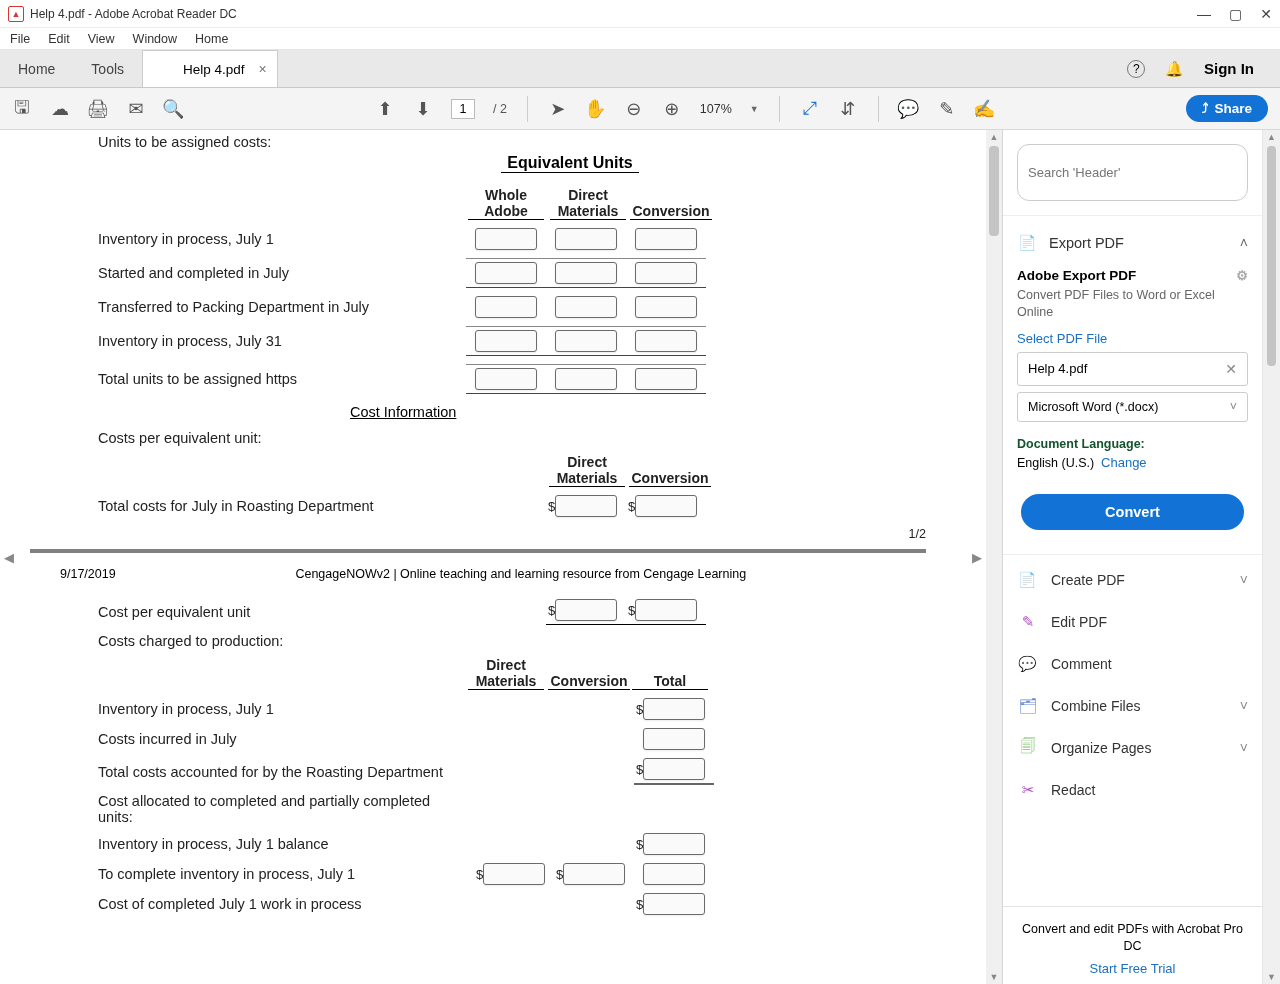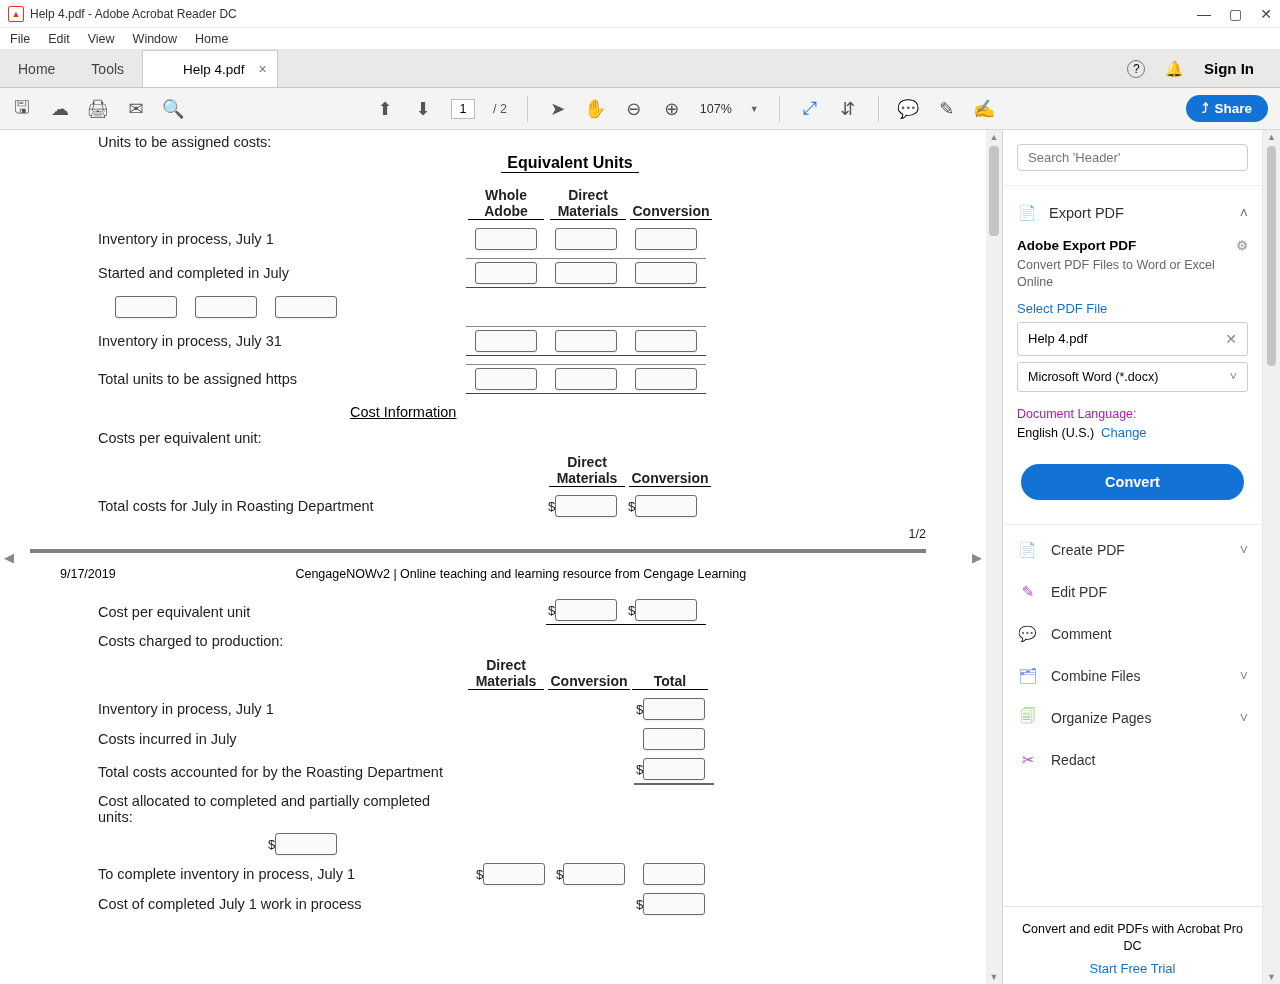--- a/index.html
+++ b/index.html
@@ -47,21 +47,21 @@
 .fieldcell { width: 80px; display:flex; justify-content:center; align-items:center; position:relative;}
 .fieldbox { width: 62px; height: 22px; border: 1px solid #6b6b6b; border-radius: 3px; background: #fafafa; box-shadow: 0 1px 2px rgba(0,0,0,0.08);}
 .dollar { position:absolute; left: 2px; font-size:13px;}
 .thickline { height:4px; background:#808080; margin: 4px 30px 4px 0; }
 .footerurl { font-size: 12.5px; color: #222; font-family: Arial, sans-serif; padding: 6px 0 4px 28px; display:flex;}
 .footerurl .pr { margin-left: auto; margin-right: 30px;}
 
 
 .rpanel { width: 260px; background: #fff; border-left: 1px solid #d6d6d6; display: flex; flex-direction: column; font-family: "Segoe UI", Arial, sans-serif;}
 .rpanel .searchbox { margin: 14px 14px 14px 14px; }
-.rpanel .searchbox input { width: 100%; padding: 5px 10px; border: 1px solid #ccc; border-radius: 4px; font-size: 13px;}
+.rpanel .searchbox input { width: 100%; padding: 20px 10px; border: 1px solid #ccc; border-radius: 12px; font-size: 13px;}
 .rpanel .section { padding: 10px 14px 14px 14px; border-top: 1px solid #eee; }
 .rpanel .sectitle { display:flex; align-items:center; font-size:14.5px; color:#333; gap:10px; padding:6px 0;}
 .rpanel .sectitle .chev { margin-left:auto; font-size:14px; color:#666;}
 .subhead { font-weight:600; font-size:13.5px; padding: 8px 0 4px 0; display:flex; align-items:center;}
 .subhead .gear{ margin-left:auto; color:#aaa; font-size:13px;}
 .smalltxt { font-size:12.5px; color:#666; line-height:1.35; padding-bottom:10px;}
 .link { color:#1a6fbf; font-size:13px; cursor:pointer;}
 .selectfile { border:1px solid #ccc; border-radius:3px; padding:8px 10px; display:flex; align-items:center; font-size:13px; margin-top:6px;}
 .selectfile .x{ margin-left:auto; color:#888; font-size:14px;}
 .dropdown { border:1px solid #ccc; border-radius:3px; padding:7px 10px; display:flex; align-items:center; font-size:12.5px; margin-top:6px;}
@@ -186,20 +186,21 @@
               </div>
               <div class="fieldcell" style="border-bottom:1.5px solid #444;border-top:1.5px solid #888;padding:3px 0;">
                 <div class="fieldbox"></div>
               </div>
               <div class="fieldcell" style="border-bottom:1.5px solid #444;border-top:1.5px solid #888;padding:3px 0;">
                 <div class="fieldbox"></div>
               </div>
             </div>
           </div>
           <div class="docrow">
+            <span class="doclabel">Transferred to Packing Department in July</span>
             <div style="display:flex;margin-left:8px;">
               <div class="fieldcell" style="">
                 <div class="fieldbox"></div>
               </div>
               <div class="fieldcell" style="">
                 <div class="fieldbox"></div>
               </div>
               <div class="fieldcell" style="">
                 <div class="fieldbox"></div>
               </div>
@@ -318,20 +319,21 @@
                 <span class="dollar">$</span>
                 <div class="fieldbox"></div>
               </div>
             </div>
           </div>
           <div class="docrow">
             <span class="doclabel" style="flex:0 0 368px;">Cost allocated to completed and partially completed units:</span>
             <div style="display:flex;margin-left:8px;"></div>
           </div>
           <div class="docrow">
+            <span class="doclabel" style="flex:0 0 368px;">Inventory in process, July 1 balance</span>
             <div style="display:flex;margin-left:8px;">
               <div class="fieldcell"></div>
               <div class="fieldcell"></div>
               <div class="fieldcell" style="">
                 <span class="dollar">$</span>
                 <div class="fieldbox"></div>
               </div>
             </div>
           </div>
           <div class="docrow">
@@ -386,21 +388,21 @@
       <div class="smalltxt">Convert PDF Files to Word or Excel Online</div>
       <div class="link">Select PDF File</div>
       <div class="selectfile">
         <span>Help 4.pdf</span>
         <span class="x">✕</span>
       </div>
       <div class="dropdown">
         <span>Microsoft Word (*.docx)</span>
         <span class="chev">˅</span>
       </div>
-      <div class="smalltxt" style="padding-top:14px;color:#a21caf;padding-bottom:2px;">Document Language:</div>
+      <div class="smalltxt" style="padding-top:14px;color:#14532d;padding-bottom:2px;font-weight:bold;">Document Language:</div>
       <div style="font-size:12.5px;"><span>English (U.S.)</span>&nbsp;&nbsp;<span class="link">Change</span></div>
       <div class="convertbtn">Convert</div>
     </div>
 
     <div class="section" style="padding-top:4px;">
       <div id="toolslist">
           <div class="toolrow">
             <span class="ico-box" style="color:#d33">📄</span>
             <span>Create PDF</span>
             <span style="margin-left:auto;color:#888;">˅</span>

